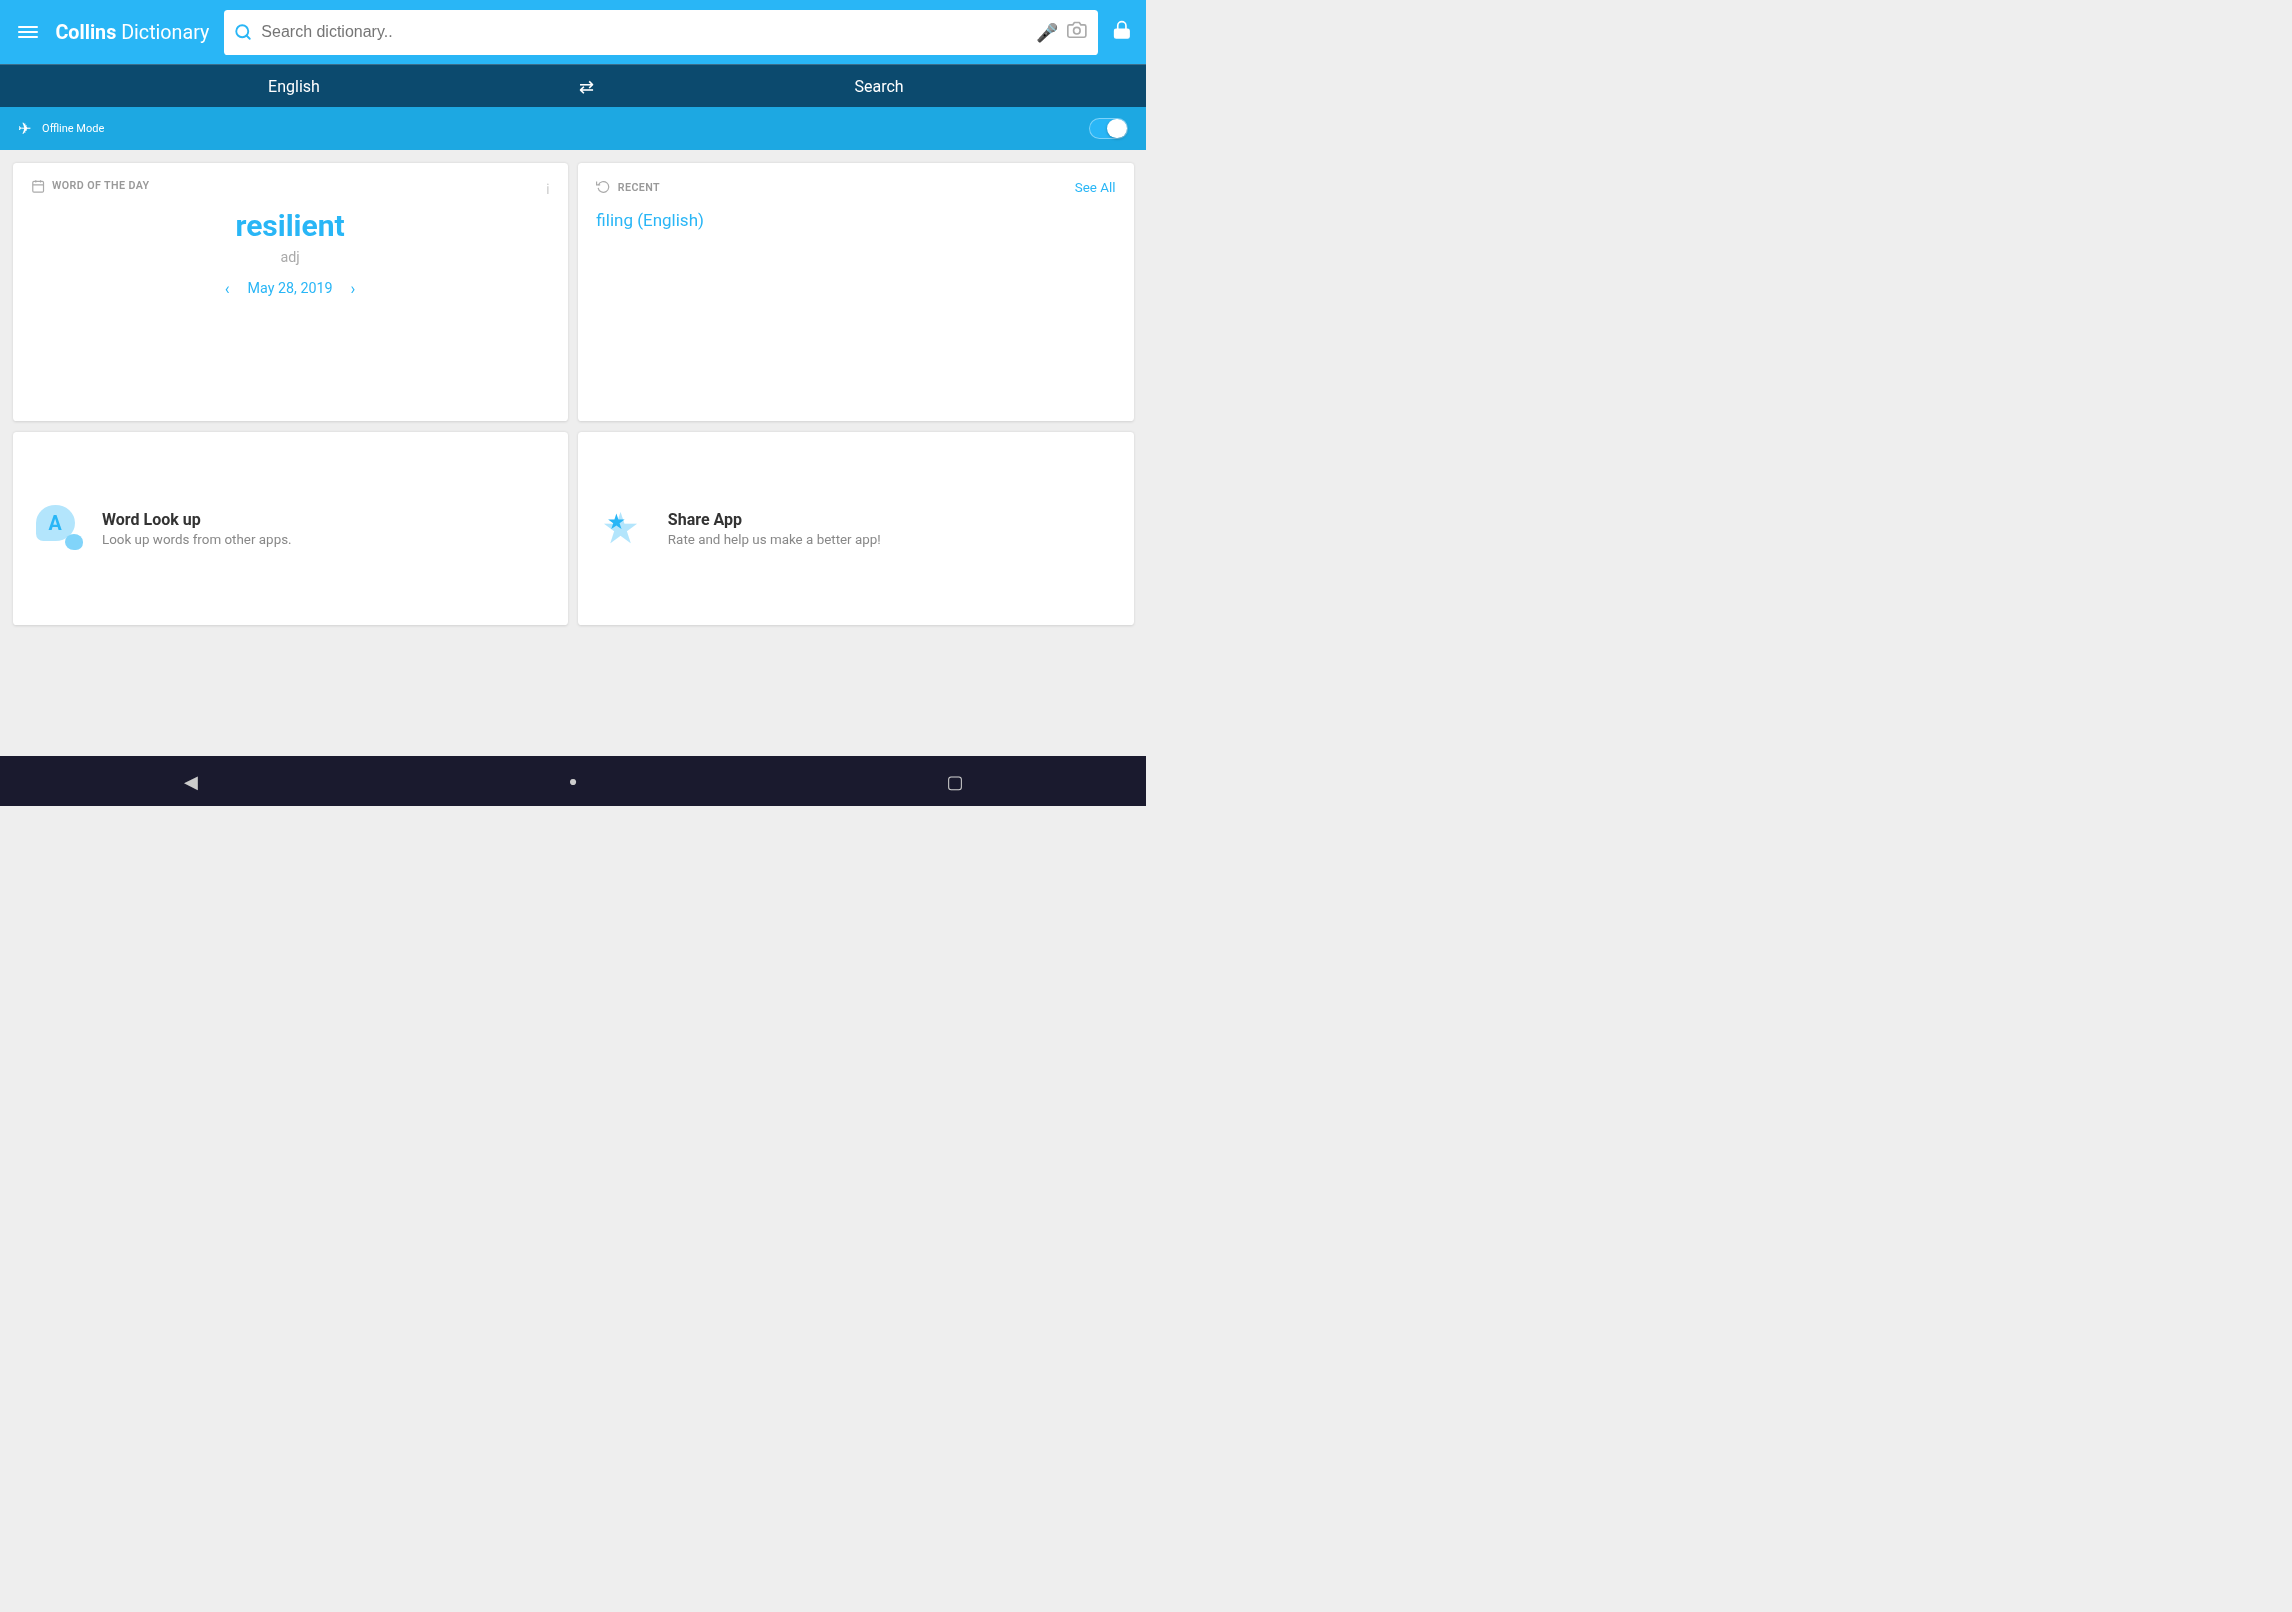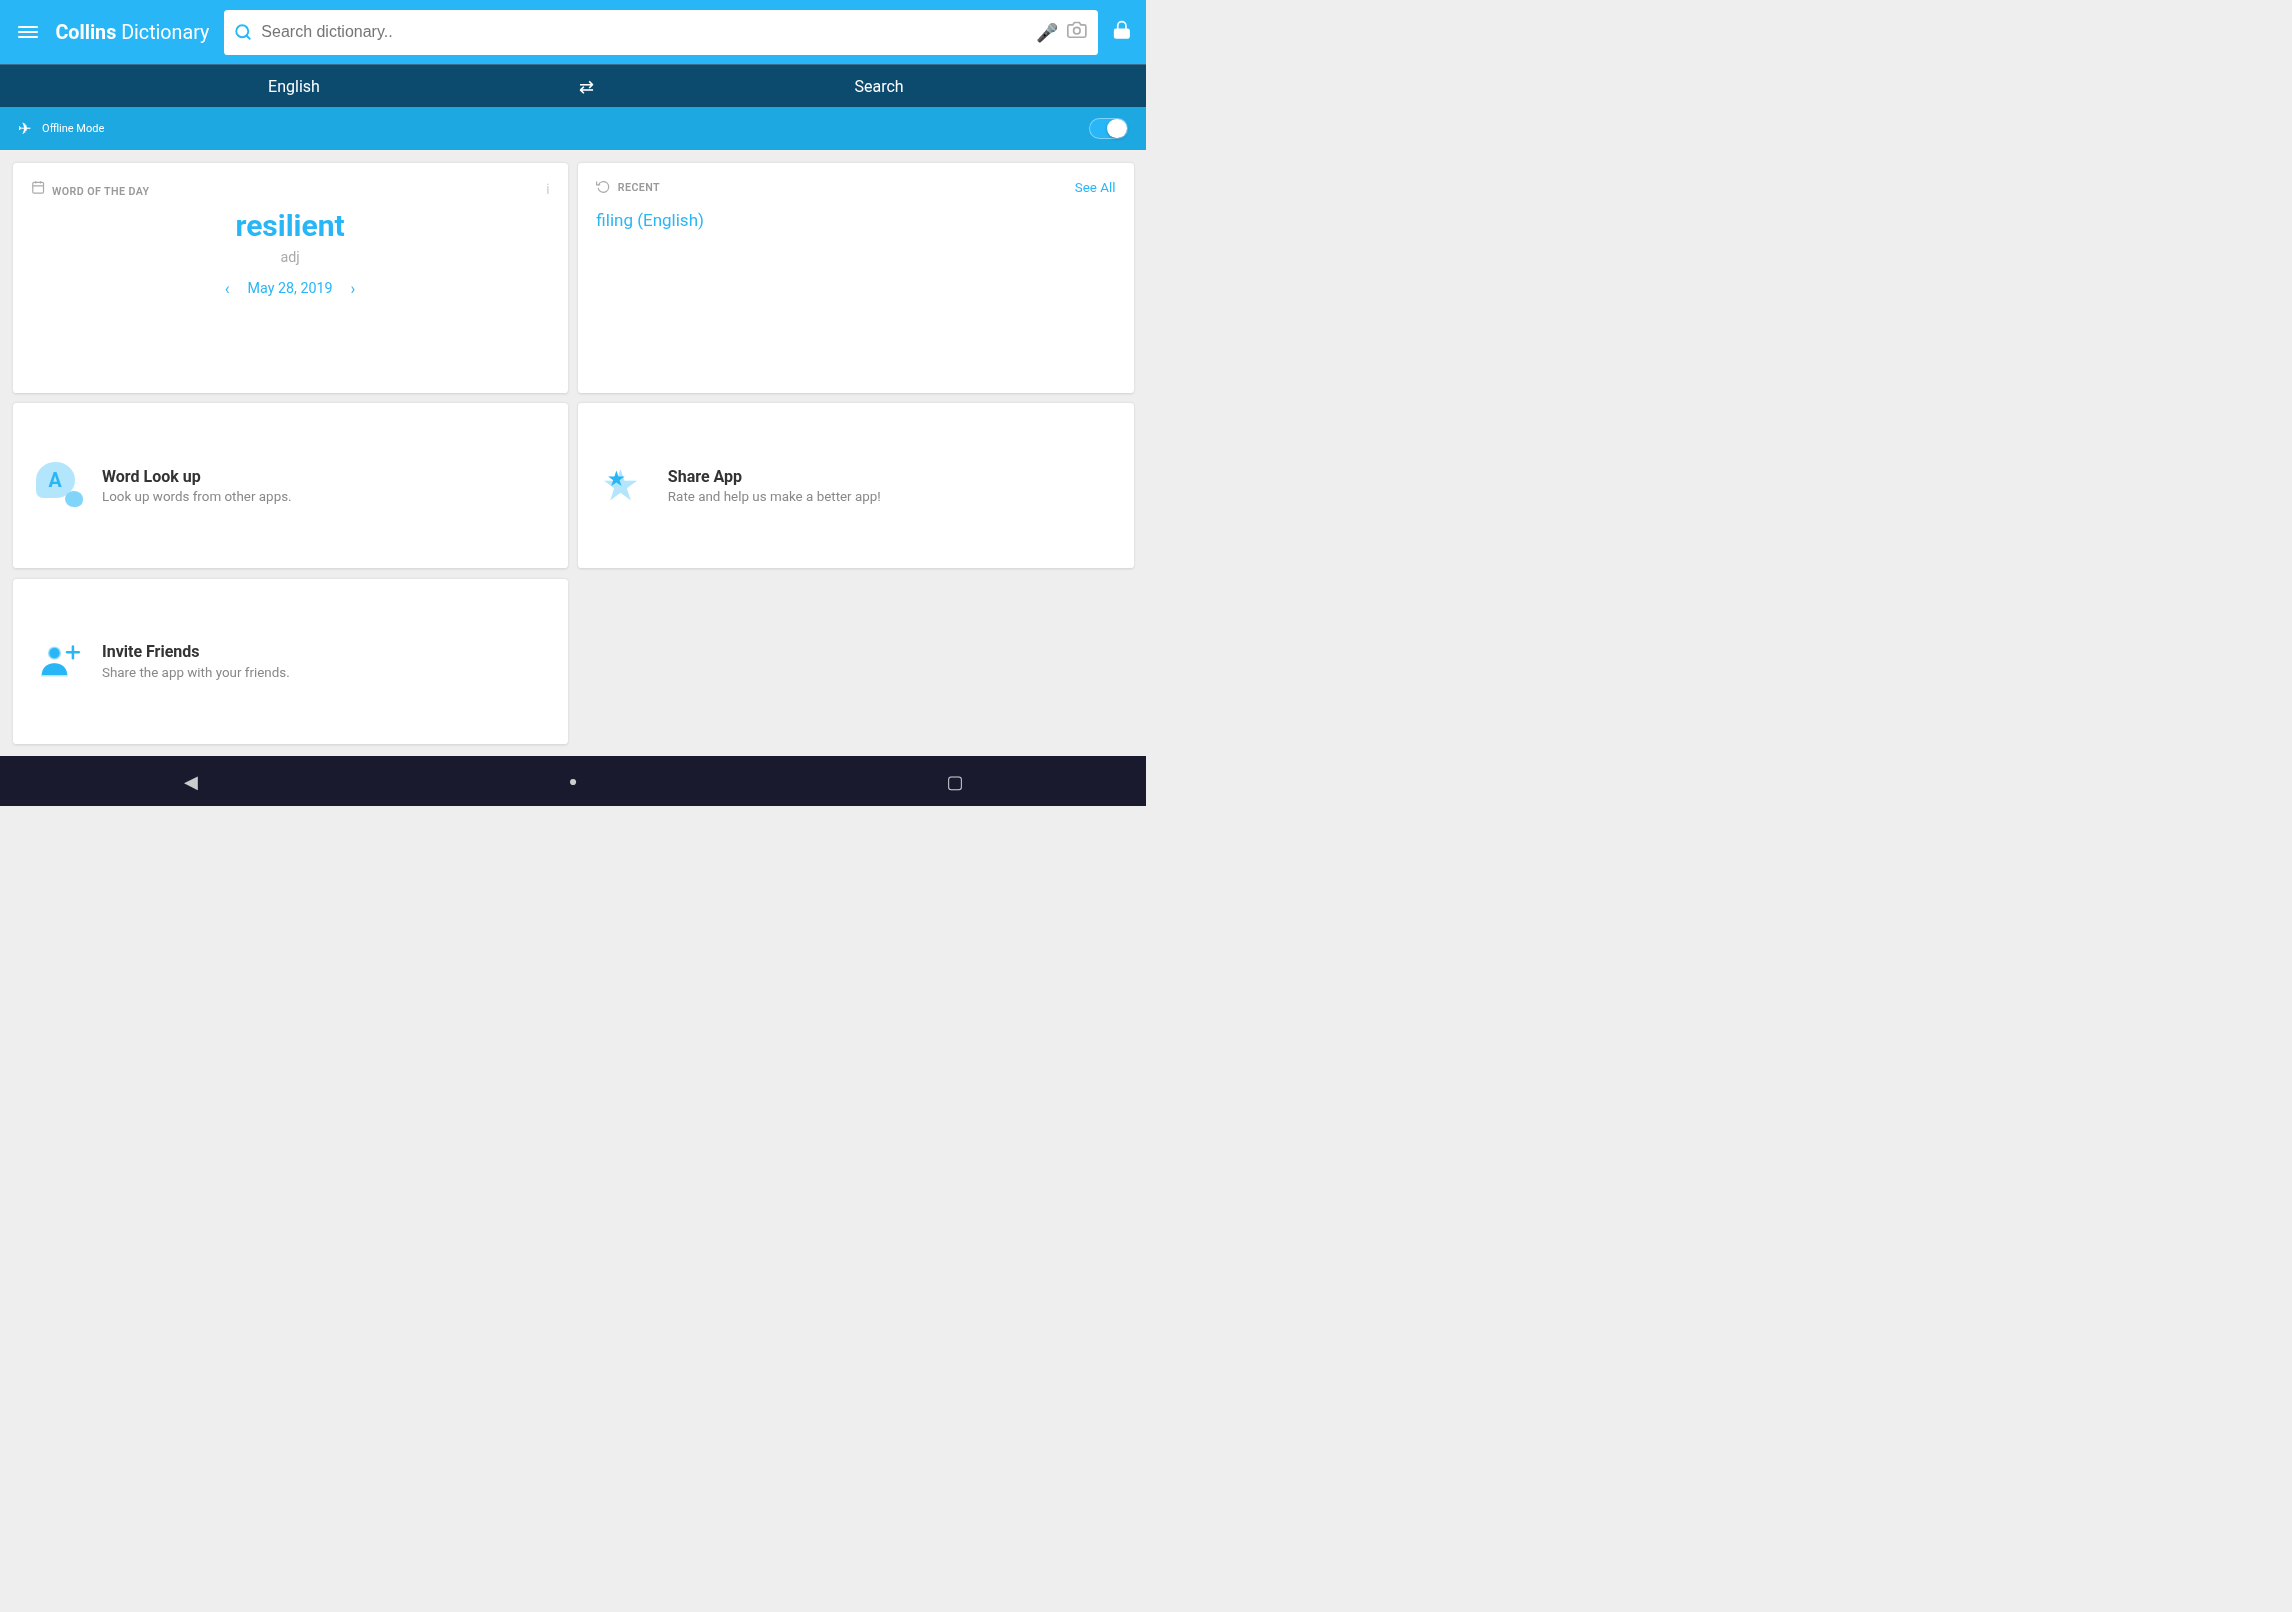--- a/index.html
+++ b/index.html
@@ -170,21 +170,21 @@
     .word-of-day {
       grid-column: 1;
       grid-row: 1;
       padding: 16px 18px;
       display: flex;
       flex-direction: column;
       align-items: center;
     }
     .card-header-row {
       display: flex;
-      align-items: flex-end;
+      align-items: flex-start;
       width: 100%;
       margin-bottom: 10.7px;
     }
     .card-header-label {
       font-size: 10.7px;
       color: #999;
       font-weight: 600;
       letter-spacing: 0.4px;
       text-transform: uppercase;
       flex: 1;
@@ -471,39 +471,20 @@
         <span class="star-bg">★</span>
         <span class="star-inner">★</span>
       </div>
     </div>
     <div class="feature-text">
       <h3>Share App</h3>
       <p>Rate and help us make a better app!</p>
     </div>
   </div>
 
-  <div class="card feature-card invite-card">
-    <div class="feature-icon-wrap">
-      <svg width="47" height="47" viewBox="0 0 56 56" fill="none">
-
-        <circle cx="22" cy="18" r="8" fill="#b3e5fc"></circle>
-        <path d="M6 46c0-10 7.2-16 16-16s16 6 16 16" fill="#b3e5fc"></path>
-        <circle cx="22" cy="18" r="7" fill="#81d4fa"></circle>
-        <path d="M7 44c0-8.8 6.7-14 15-14s15 5.2 15 14" fill="#29b6f6"></path>
-        <circle cx="22" cy="18" r="6" fill="#29b6f6"></circle>
-
-        <line x1="44" y1="10" x2="44" y2="24" stroke="#29b6f6" stroke-width="3" stroke-linecap="round"></line>
-        <line x1="37" y1="17" x2="51" y2="17" stroke="#29b6f6" stroke-width="3" stroke-linecap="round"></line>
-      </svg>
-    </div>
-    <div class="feature-text">
-      <h3>Invite Friends</h3>
-      <p>Share the app with your friends.</p>
-    </div>
-  </div>
 
 </div>
 
 <div class="bottom-nav">
   <div class="nav-btn">◀</div>
   <div class="nav-btn circle">●</div>
   <div class="nav-btn">▢</div>
 </div>
 
 

